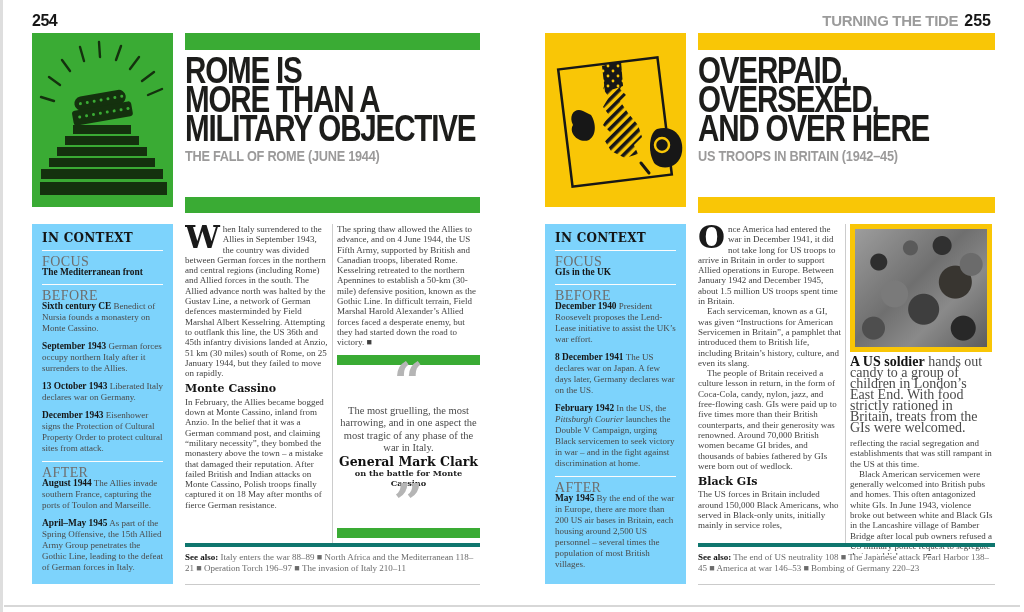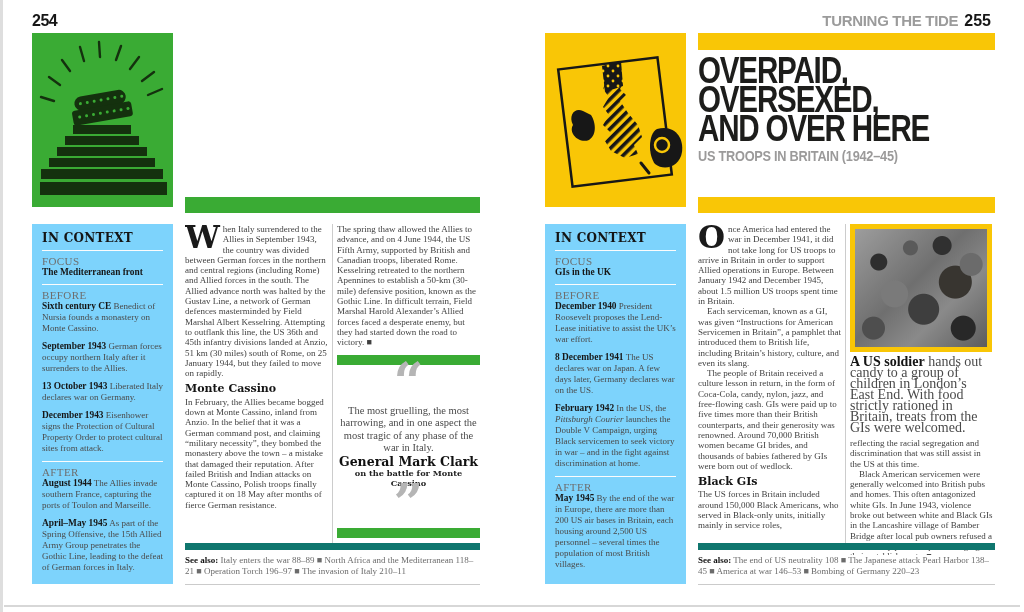--- a/index.html
+++ b/index.html
@@ -32,21 +32,21 @@
       font-size:37px;line-height:29px;letter-spacing:-1.5px;color:#1d1d1b;
       transform:scaleX(.8);transform-origin:left top;width:125%;}
   .hero-sub{margin-top:4px;font-family:"Liberation Sans",sans-serif;font-weight:bold;font-size:15px;
       letter-spacing:-0.3px;color:#9b9a9a;transform:scaleX(.85);transform-origin:left top;width:118%;}
   .hero-bar-bottom{position:absolute;left:153px;top:185px;right:0;height:16px;}
 
   .sidebar{position:absolute;left:0;top:212px;width:141px;height:360px;background:#7dd3fc;
       box-sizing:border-box;padding:9px 10px;font-size:9px;line-height:11px;color:#4a4a4a;}
   .ctx-head{font-family:"DejaVu Serif",serif;font-weight:bold;font-size:12px;letter-spacing:.3px;color:#141414;}
   .ctx-rule{border:none;border-top:1px solid #fcfcfc;margin:6px 0 5px 0;}
-  .ctx-label{color:#6e6e6e;letter-spacing:.4px;font-size:11px;}
+  .ctx-label{color:#6e6e6e;letter-spacing:.4px;font-size:14px;}
   .ctx-focus{font-weight:bold;color:#161616;font-size:9.4px;}
   .ctx-entry{margin:0 0 7px 0;}
   .ctx-entry b{color:#161616;font-size:9.4px;}
   .ctx-entry .it{font-style:italic;}
 
   .col{position:absolute;top:212px;width:143px;height:331px;overflow:hidden;font-size:9px;line-height:10.3px;}
   .col p{margin:0;}
   .col .indent{text-indent:9px;}
   .col-divider{position:absolute;top:212px;left:300px;width:1px;height:322px;background:#cccccc;}
   .c1{left:153px;}
@@ -71,21 +71,21 @@
         radial-gradient(circle at 88% 30%, #6b6b6b 0 11px, rgba(0,0,0,0) 12px),
         radial-gradient(circle at 76% 45%, #383530 0 16px, rgba(0,0,0,0) 17px),
         radial-gradient(circle at 30% 55%, #7a7a7a 0 13px, rgba(0,0,0,0) 14px),
         radial-gradient(circle at 52% 68%, #3e3e3e 0 15px, rgba(0,0,0,0) 16px),
         radial-gradient(circle at 82% 84%, #282828 0 12px, rgba(0,0,0,0) 13px),
         radial-gradient(circle at 14% 84%, #4e4e4e 0 11px, rgba(0,0,0,0) 12px),
         linear-gradient(135deg,#9d9d9d,#6f6f6f 45%,#8a8a8a 68%,#5c5c5c);}
   .caption{font-size:14px;line-height:11px;color:#4a4a4a;margin-bottom:5px;}
   .caption b{color:#141414;}
 
-  .seealso{position:absolute;left:153px;top:531px;right:0;border-top:7px solid #0f766e;padding-top:5px;
+  .seealso{position:absolute;left:153px;top:531px;right:0;border-top:4px solid #0f766e;padding-top:5px;
       font-size:9px;line-height:11px;color:#6b6b6b;}
   .seealso b{color:#111;}
   .thinrule{position:absolute;left:153px;top:572px;right:0;height:1px;background:#cbcbcb;}
 </style>
 </head>
 <body>
 
 <div id="spread">
   <div class="edge-left"></div>
   <div class="edge-bottom"></div>
@@ -131,20 +131,29 @@
           <rect x="41" y="92" width="58" height="9"></rect>
           <rect x="33" y="103" width="74" height="9"></rect>
           <rect x="25" y="114" width="90" height="9"></rect>
           <rect x="17" y="125" width="106" height="9"></rect>
           <rect x="9" y="136" width="122" height="10"></rect>
           <rect x="8" y="149" width="127" height="13"></rect>
         </g>
       </svg>
     </div>
 
+    <div class="hero">
+      <div class="hero-bar bar-green"></div>
+      <div class="hero-title">
+        <div>ROME IS</div>
+        <div>MORE THAN A</div>
+        <div>MILITARY OBJECTIVE</div>
+      </div>
+      <div class="hero-sub">THE FALL OF ROME (JUNE 1944)</div>
+    </div>
     <div class="hero-bar-bottom bar-green"></div>
 
     <div class="sidebar">
       <div class="ctx-head">IN CONTEXT</div>
       <hr class="ctx-rule">
       <div class="ctx-label">FOCUS</div>
       <div class="ctx-focus">The Mediterranean front</div>
       <hr class="ctx-rule">
       <div class="ctx-label">BEFORE</div>
       <p class="ctx-entry"><b>Sixth century CE</b><span> Benedict of Nursia founds a monastery on Monte Cassino.</span></p>
@@ -244,21 +253,21 @@
       <p class="indent">The people of Britain received a culture lesson in return, in the form of Coca-Cola, candy, nylon, jazz, and free-flowing cash. GIs were paid up to five times more than their British counterparts, and their generosity was renowned. Around 70,000 British women became GI brides, and thousands of babies fathered by GIs were born out of wedlock.</p>
       <div class="sec-head">Black GIs</div>
       <p>The US forces in Britain included around 150,000 Black Americans, who served in Black-only units, initially mainly in service roles,</p>
     </div>
 
     <div class="col-divider"></div>
 
     <div class="col c2">
       <div class="photo"></div>
       <div class="caption"><b>A US soldier</b><span> hands out candy to a group of children in London’s East End. With food strictly rationed in Britain, treats from the GIs were welcomed.</span></div>
-      <p>reflecting the racial segregation and discrimination that was still assist in the US at this time.</p>
+      <p>reflecting the racial segregation and establishments that was still rampant in the US at this time.</p>
       <p class="indent">Black American servicemen were generally welcomed into British pubs and homes. This often antagonized white GIs. In June 1943, violence broke out between white and Black GIs in the Lancashire village of Bamber Bridge after local pub owners refused a US military police request to segregate their establishments. ■</p>
     </div>
 
     <div class="seealso">
       <b>See also:</b><span> The end of US neutrality 108 ■ The Japanese attack Pearl Harbor 138–45 ■ America at war 146–53 ■ Bombing of Germany 220–23</span>
     </div>
     <div class="thinrule"></div>
   </div>
 </div>
 

